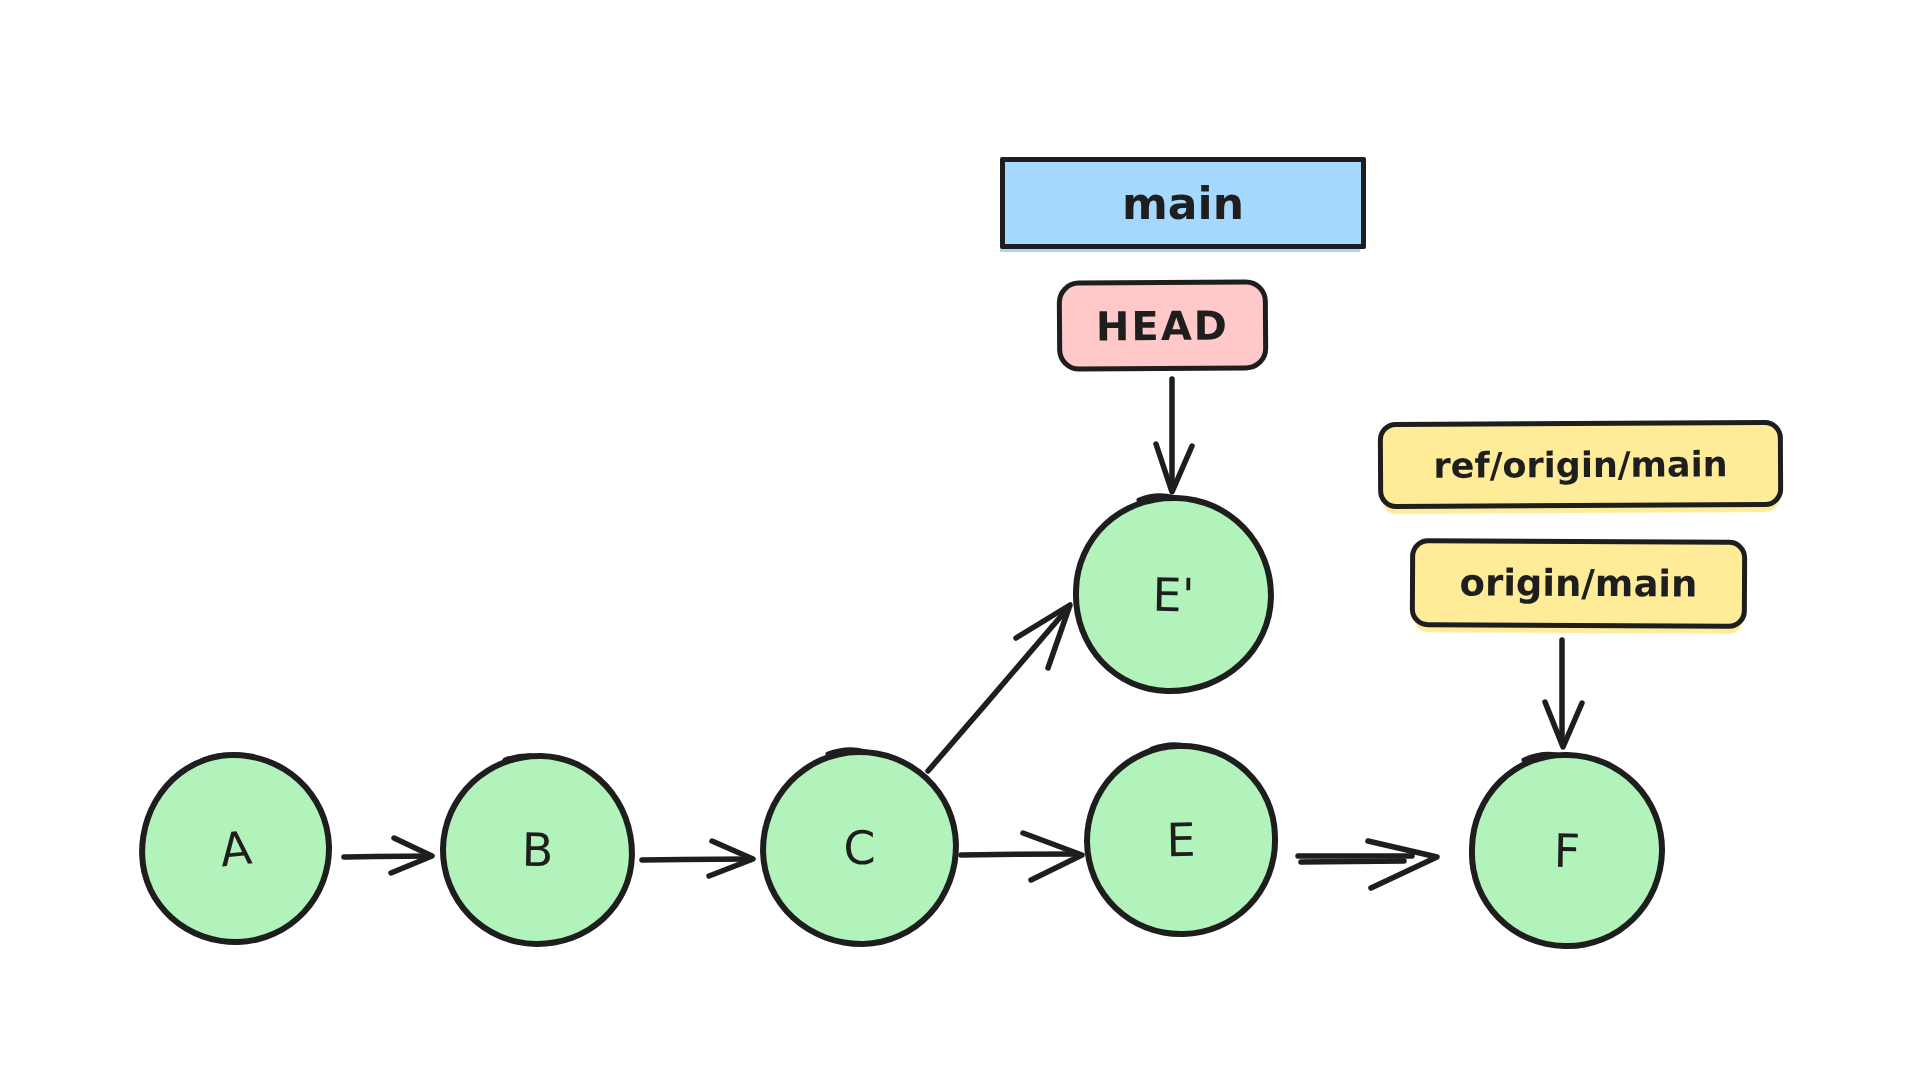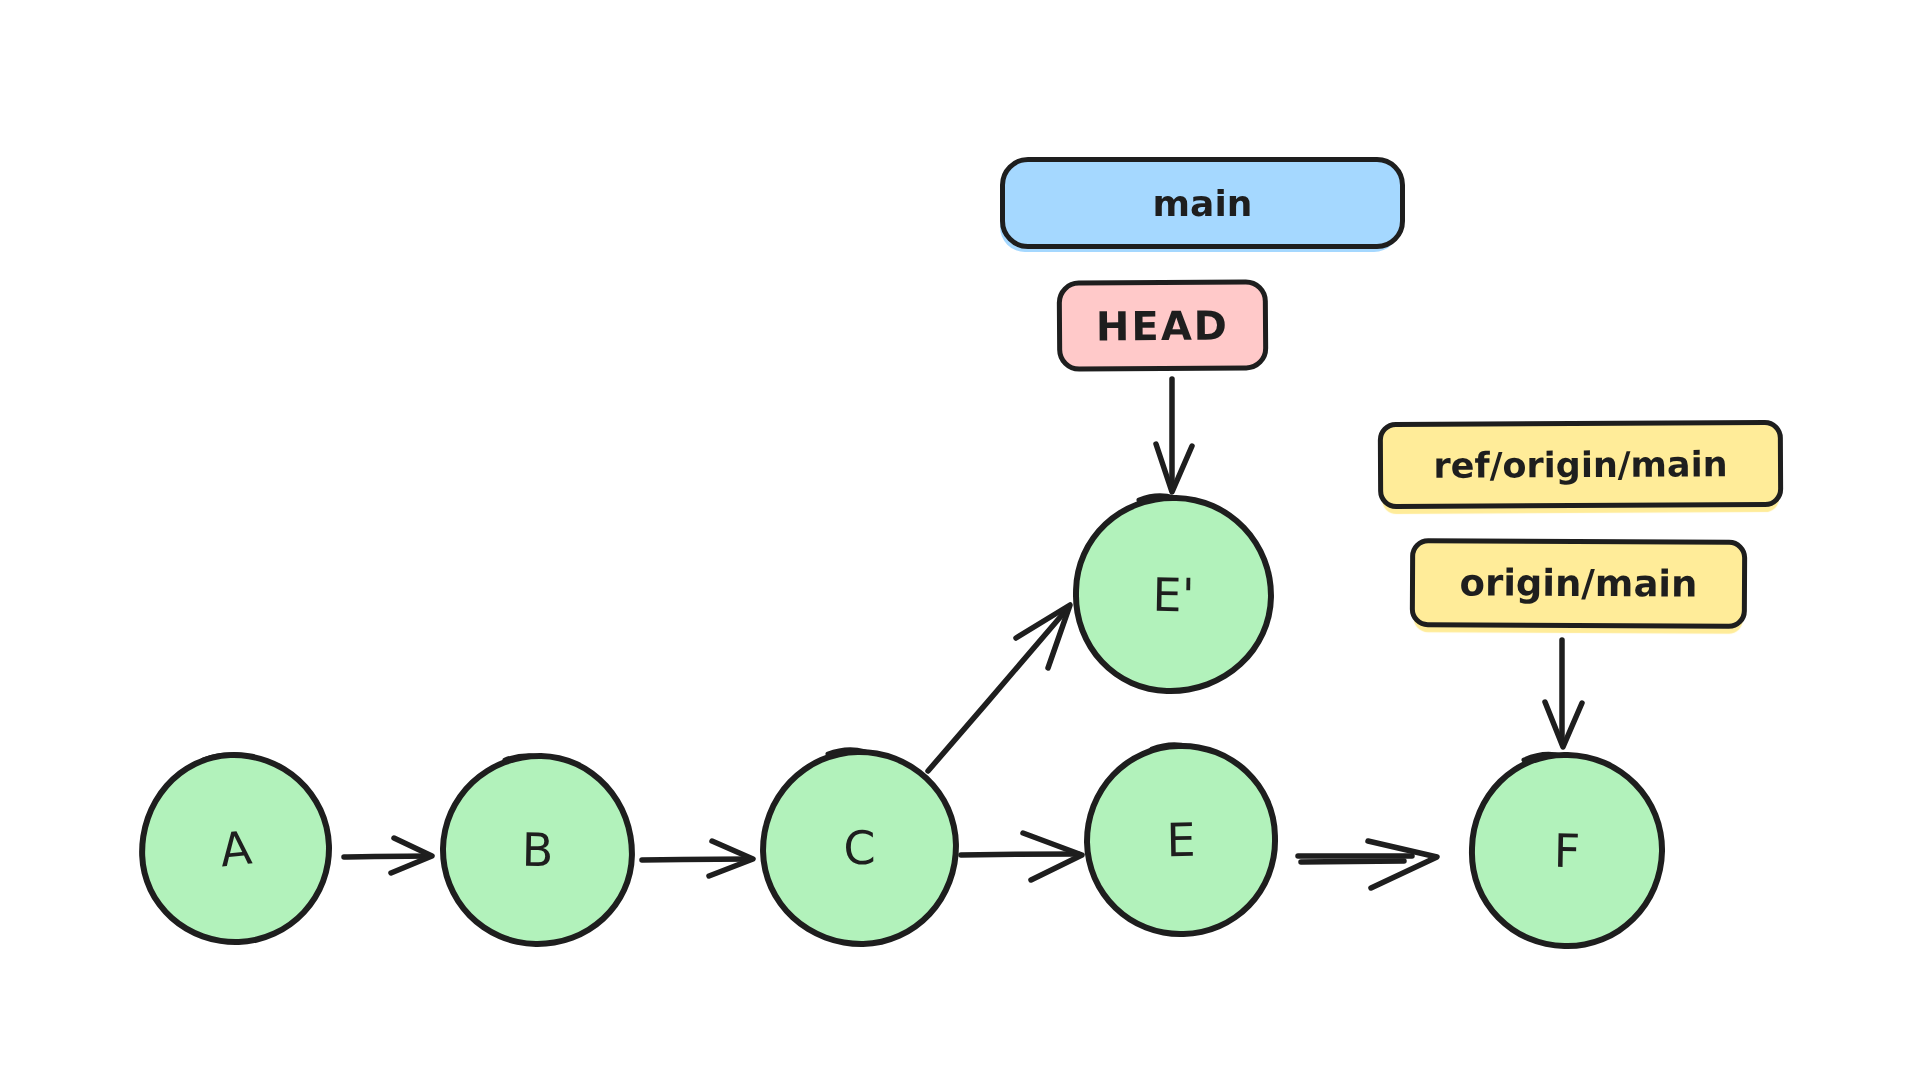--- a/index.html
+++ b/index.html
@@ -61,24 +61,24 @@
     box-sizing: border-box;
     border: 5px solid #1e1e1e;
     border-radius: 18px;
     display: flex;
     align-items: center;
     justify-content: center;
     font-weight: bold;
     color: #1e1e1e;
   }
   .badge-main {
-    left: 1000px; top: 157px; width: 405px; height: 92px;
+    left: 1000px; top: 157px; width: 366px; height: 92px;
     background: #a5d8ff;
-    font-size: 36px;
-    border-radius: 28px;
+    font-size: 44px;
+    border-radius: 2px;
     box-shadow: -3px 6px 0 -3px #a5d8ff;
   }
   .badge-head {
     left: 1057px; top: 280px; width: 211px; height: 91px;
     background: #ffc9c9;
     font-size: 40px;
     letter-spacing: 2px;
     border-radius: 22px;
     transform: rotate(-0.4deg);
   }

